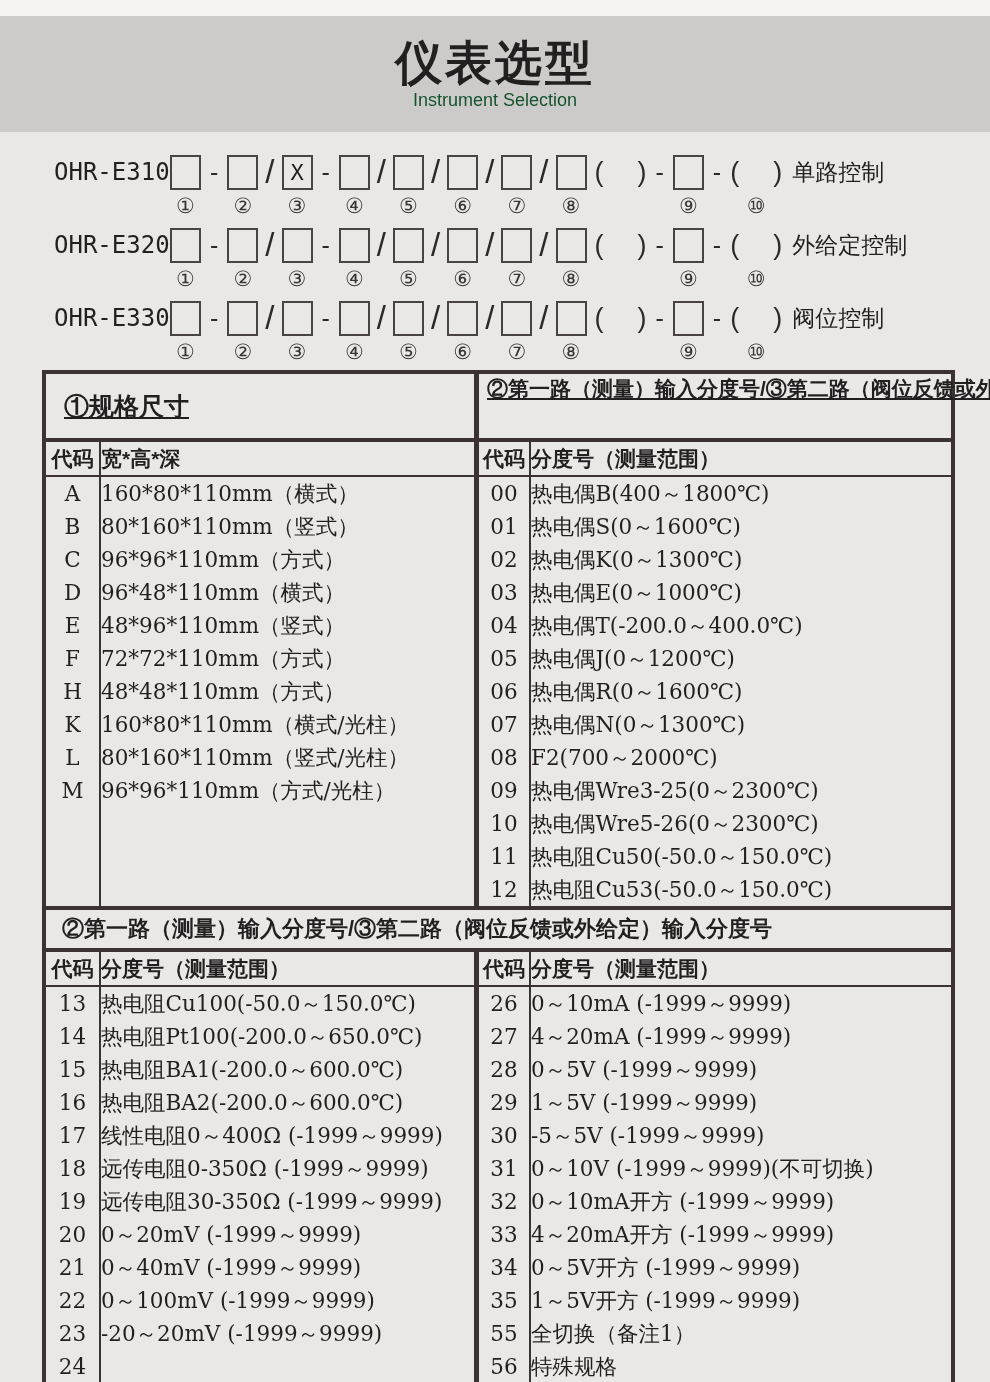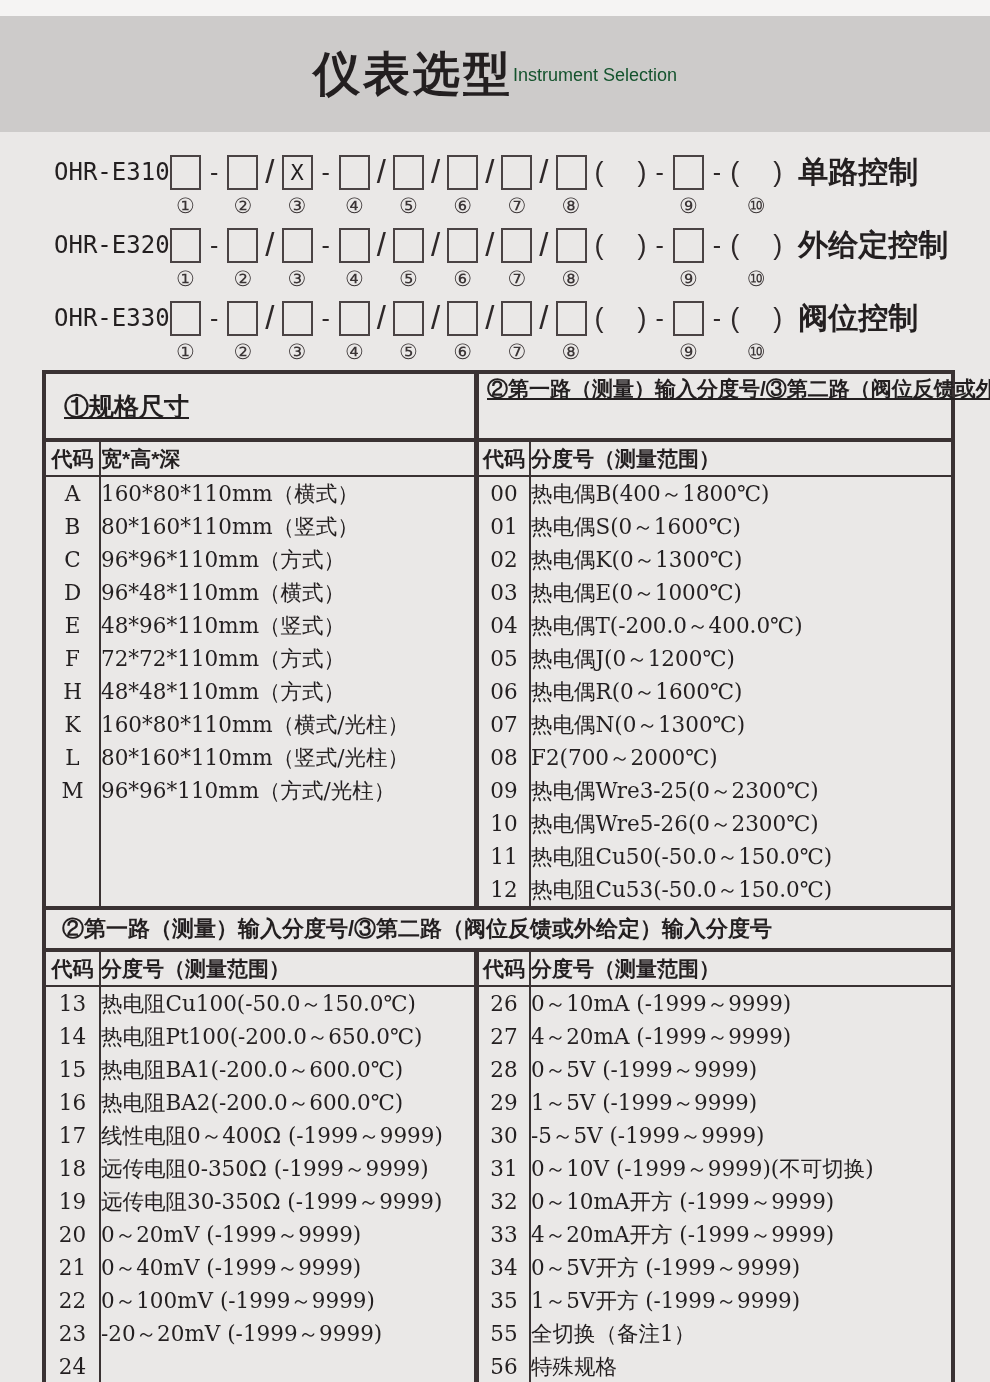--- a/index.html
+++ b/index.html
@@ -13,21 +13,21 @@
   .page{
     width:990px;height:1382px;position:relative;overflow:hidden;
     background:var(--page-bg);
     font-family:"Liberation Sans", sans-serif;
     color:var(--text);
   }
   
   .top-strip{height:16px;background:#f5f4f3;}
   .title-band{
     height:116px;background:var(--band-bg);
-    display:flex;flex-direction:row;align-items:center;justify-content:center;
+    display:flex;flex-direction:column;align-items:center;justify-content:center;
   }
   .page-title{
     font-size:47px;font-weight:700;letter-spacing:3px;line-height:1.1;
     font-family:"Liberation Sans", sans-serif;
   }
   .page-subtitle{font-size:18px;margin-top:2px;color:#14532d;}
   
   .model-codes{padding:18px 0 0 54px;}
   .model-row{
     display:flex;align-items:flex-start;height:73px;
@@ -42,21 +42,21 @@
   .mbox{
     width:27px;height:31px;border:2px solid #4a4344;margin:0 4px;
     display:flex;align-items:center;justify-content:center;
     font-family:"DejaVu Sans Mono", monospace;font-size:22px;
   }
   .msep{font-size:25px;font-weight:400;padding:0 5px;color:#2e2829;}
   .msep.slash{font-size:33px;font-weight:300;padding:0 3px;}
   .mparen{font-size:27px;font-weight:300;padding:0 4px;color:#2e2829;}
   .mgap{display:inline-block;width:26px;}
   .m-ctrl{
-    margin-left:12px;font-size:30px;font-weight:700;line-height:44px;white-space:nowrap;
+    margin-left:6px;font-size:23px;font-weight:400;line-height:44px;white-space:nowrap;
   }
   
   .tbl{
     position:absolute;left:42px;top:370px;width:913px;height:1012px;
     border:4px solid var(--border);border-bottom:none;box-sizing:border-box;
     background:var(--page-bg);
   }
   .t-h1{
     height:64px;border-bottom:4px solid var(--border);
     display:grid;grid-template-columns:428px 1fr;box-sizing:content-box;text-decoration:underline;

